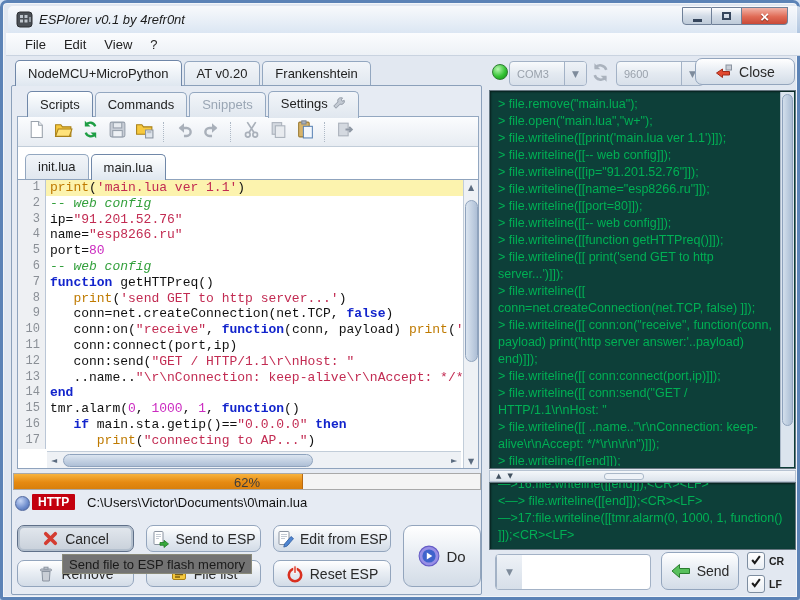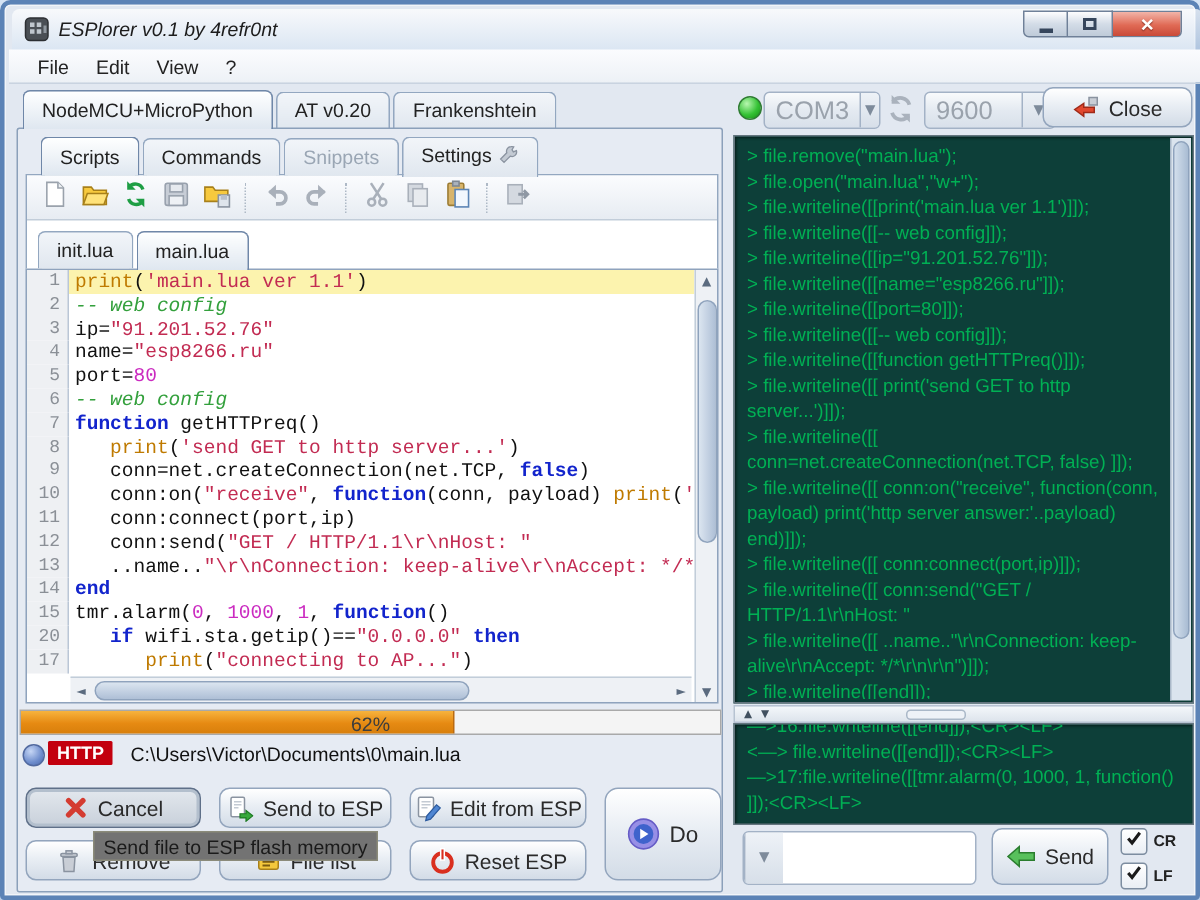--- a/index.html
+++ b/index.html
@@ -100,21 +100,21 @@
   .btn.do{height:62px;border-radius:9px;font-size:15px;}
 
   .tooltip{position:absolute;left:59px;top:551px;height:18px;padding:0 6px;background:#737373;
     border:1px solid #8b8b7a;font-size:13px;color:#1a1a1a;display:flex;align-items:center;z-index:20;white-space:nowrap;}
 
   
   .led{position:absolute;left:489px;top:61px;width:14px;height:14px;border-radius:50%;
     background:radial-gradient(circle at 35% 30%,#b8f7b0,#35c235 55%,#128a12);border:1px solid #2e7d32;}
   .combo{position:absolute;border:1px solid #a3b2c6;border-radius:4px;display:flex;align-items:stretch;
     background:linear-gradient(#f8fafc,#e4eaf1 50%,#d8e0ea);box-sizing:border-box;overflow:hidden;}
-  .combo .val{flex:1;display:flex;align-items:center;padding:0 7px;font-size:17px;color:#9aa2ac;}
+  .combo .val{flex:1;display:flex;align-items:center;padding:0 7px;font-size:11px;color:#9aa2ac;}
   .combo .arrow{width:21px;border-left:1px solid #a3b2c6;display:flex;align-items:center;justify-content:center;
     color:#7e8b9b;font-size:9px;background:linear-gradient(#eef2f7,#d7dfe9);font-family:"DejaVu Sans",sans-serif;}
   .combo.edit{background:#fff;}
   .combo.edit .val{color:#222;font-size:14px;background:#fff;}
 
   .term{position:absolute;background:#0d3f39;border:1px solid #64757f;box-shadow:inset 1px 1px 2px rgba(0,0,0,.5);
     box-sizing:border-box;overflow:hidden;}
   .term-text{position:absolute;left:8px;top:5px;right:16px;bottom:2px;overflow:hidden;
     font-size:12.5px;line-height:17px;color:#00b054;word-wrap:break-word;}
   .term .tline{min-height:17px;}
@@ -338,22 +338,22 @@
         </div>
         <div class="cl">
           <span class="ln">14</span>
           <span class="ct"><span class="k">end</span></span>
         </div>
         <div class="cl">
           <span class="ln">15</span>
           <span class="ct"><span>tmr.alarm(</span><span class="n">0</span><span>, </span><span class="n">1000</span><span>, </span><span class="n">1</span><span>, </span><span class="k">function</span><span>()</span></span>
         </div>
         <div class="cl">
-          <span class="ln">20</span>
-          <span class="ct"><span>   </span><span class="k">if</span><span> wifi.sta.getip()==</span><span class="s">"0.0.0.0"</span><span> </span><span class="k">then</span></span>
+          <span class="ln">16</span>
+          <span class="ct"><span>   </span><span class="k">if</span><span> main.sta.getip()==</span><span class="s">"0.0.0.0"</span><span> </span><span class="k">then</span></span>
         </div>
         <div class="cl">
           <span class="ln">17</span>
           <span class="ct"><span>      </span><span class="f">print</span><span>(</span><span class="s">"connecting to AP..."</span><span>)</span></span>
         </div>
       </div>
 
     <div class="vscroll">
       <span class="sb-arrow" style="left:0;top:0;">▲</span>
       <span class="sb-arrow" style="left:0;bottom:0;">▼</span>

